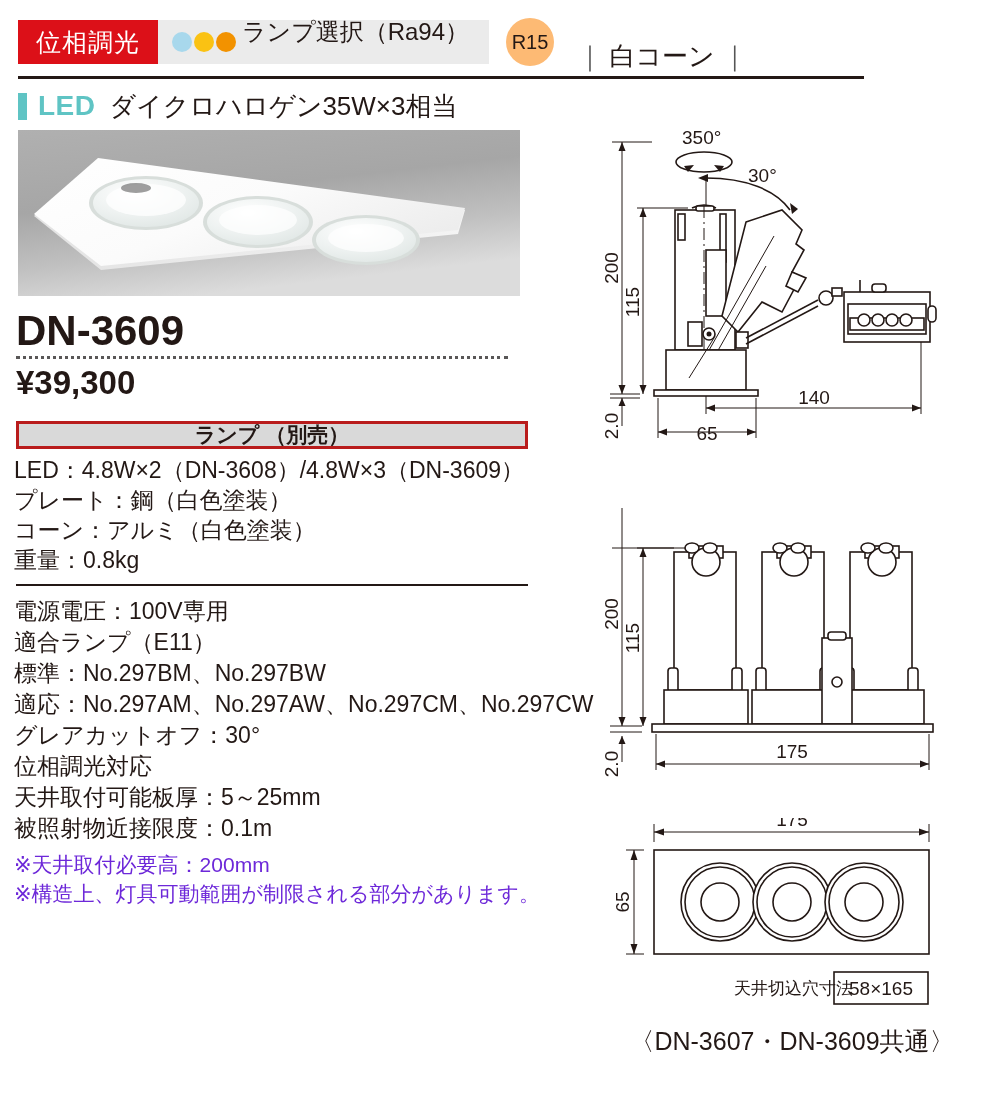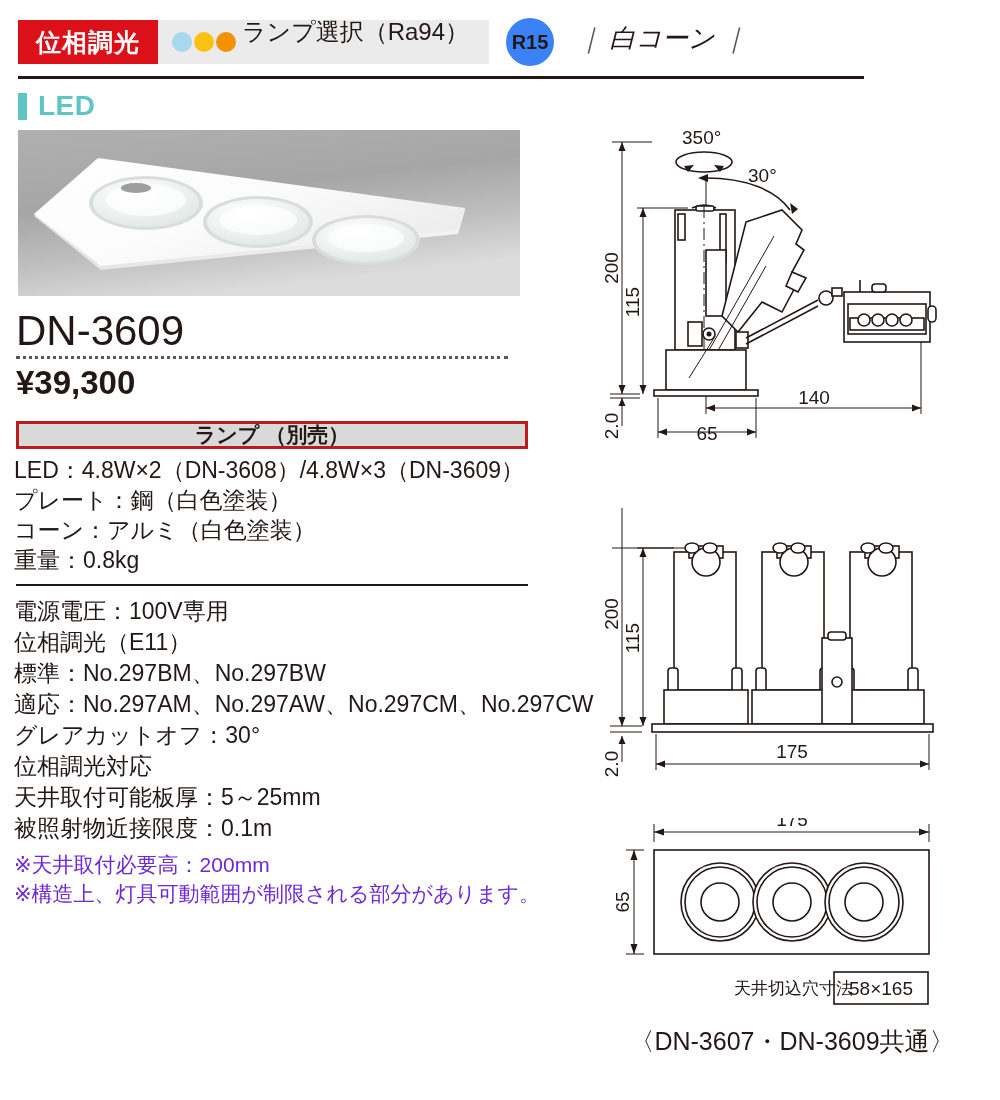--- a/index.html
+++ b/index.html
@@ -22,21 +22,21 @@
     left: 18px;
     top: 20px;
     height: 44px;
     display: flex;
     align-items: stretch;
   }
   .badge-red {
     background: #DC1018;
     color: #ffffff;
     font-size: 25px;
-    font-weight: bold;
+    font-weight: normal;
     letter-spacing: 1px;
     display: flex;
     align-items: center;
     justify-content: center;
     padding: 0 18px;
     line-height: 1;
   }
   .badge-grey {
     background: #EBEBEB;
     display: flex;
@@ -60,37 +60,36 @@
     line-height: 1;
     white-space: nowrap;
   }
   #r15-badge {
     position: absolute;
     left: 506px;
     top: 18px;
     width: 48px;
     height: 48px;
     border-radius: 50%;
-    background: #3b82f6;
+    background: #fdba74;
     display: flex;
     align-items: center;
     justify-content: center;
     font-size: 20px;
-    font-weight: bold;
+    font-weight: normal;
     color: #231815;
   }
   #cone-label {
     position: absolute;
     left: 570px;
-    top: 18px;
+    top: 36px;
     font-size: 26px;
     color: #231815;
     white-space: nowrap;
     line-height: 40px;
-    font-style: italic;
   }
   .thin-sep {
     color: #555;
     font-weight: 300;
     padding: 0 7px;
   }
 
   
   #header-rule {
     position: absolute;
@@ -140,21 +139,21 @@
     background: linear-gradient(160deg, #b4b4b4 0%, #a9a9a9 35%, #bdbdbd 70%, #d2d2d2 100%);
     overflow: hidden;
   }
 
   
   #model-number {
     position: absolute;
     left: 16px;
     top: 310px;
     font-size: 42px;
-    font-weight: normal;
+    font-weight: bold;
     letter-spacing: 0px;
     line-height: 1;
     color: #231815;
   }
   #dotted-rule {
     position: absolute;
     left: 16px;
     top: 356px;
     width: 492px;
     border-top: 3px dotted #595757;
@@ -286,20 +285,21 @@
 
 <div id="cone-label">
   <span class="thin-sep">｜</span><span>白コーン</span><span class="thin-sep">｜</span>
 </div>
 
 <div id="header-rule"></div>
 
 <div id="led-line">
   <span id="led-bar"></span>
   <span id="led-word">LED</span>
+  <span id="led-desc">ダイクロハロゲン35W×3相当</span>
 </div>
 
 <div id="product-photo">
   <svg width="502" height="166" viewBox="0 0 502 166">
     <defs>
       <linearGradient id="bgGrad" x1="0" y1="0" x2="0.35" y2="1">
         <stop offset="0%" stop-color="#b0b0b0"></stop>
         <stop offset="45%" stop-color="#a6a6a6"></stop>
         <stop offset="75%" stop-color="#c0c0c0"></stop>
         <stop offset="100%" stop-color="#dcdcdc"></stop>
@@ -349,21 +349,21 @@
   <div class="spec-line">LED：4.8W×2（DN-3608）/4.8W×3（DN-3609）</div>
   <div class="spec-line">プレート：鋼（白色塗装）</div>
   <div class="spec-line">コーン：アルミ（白色塗装）</div>
   <div class="spec-line">重量：0.8kg</div>
 </div>
 
 <div id="spec-divider"></div>
 
 <div id="spec-block-2">
   <div class="spec-line">電源電圧：100V専用</div>
-  <div class="spec-line">位相調光（E11）</div>
+  <div class="spec-line">適合ランプ（E11）</div>
   <div class="spec-line">標準：No.297BM、No.297BW</div>
   <div class="spec-line">適応：No.297AM、No.297AW、No.297CM、No.297CW</div>
   <div class="spec-line">グレアカットオフ：30°</div>
   <div class="spec-line">位相調光対応</div>
   <div class="spec-line">天井取付可能板厚：5～25mm</div>
   <div class="spec-line">被照射物近接限度：0.1m</div>
 </div>
 
 <div id="notes-block">
   <div class="note-line">※天井取付必要高：200mm</div>

